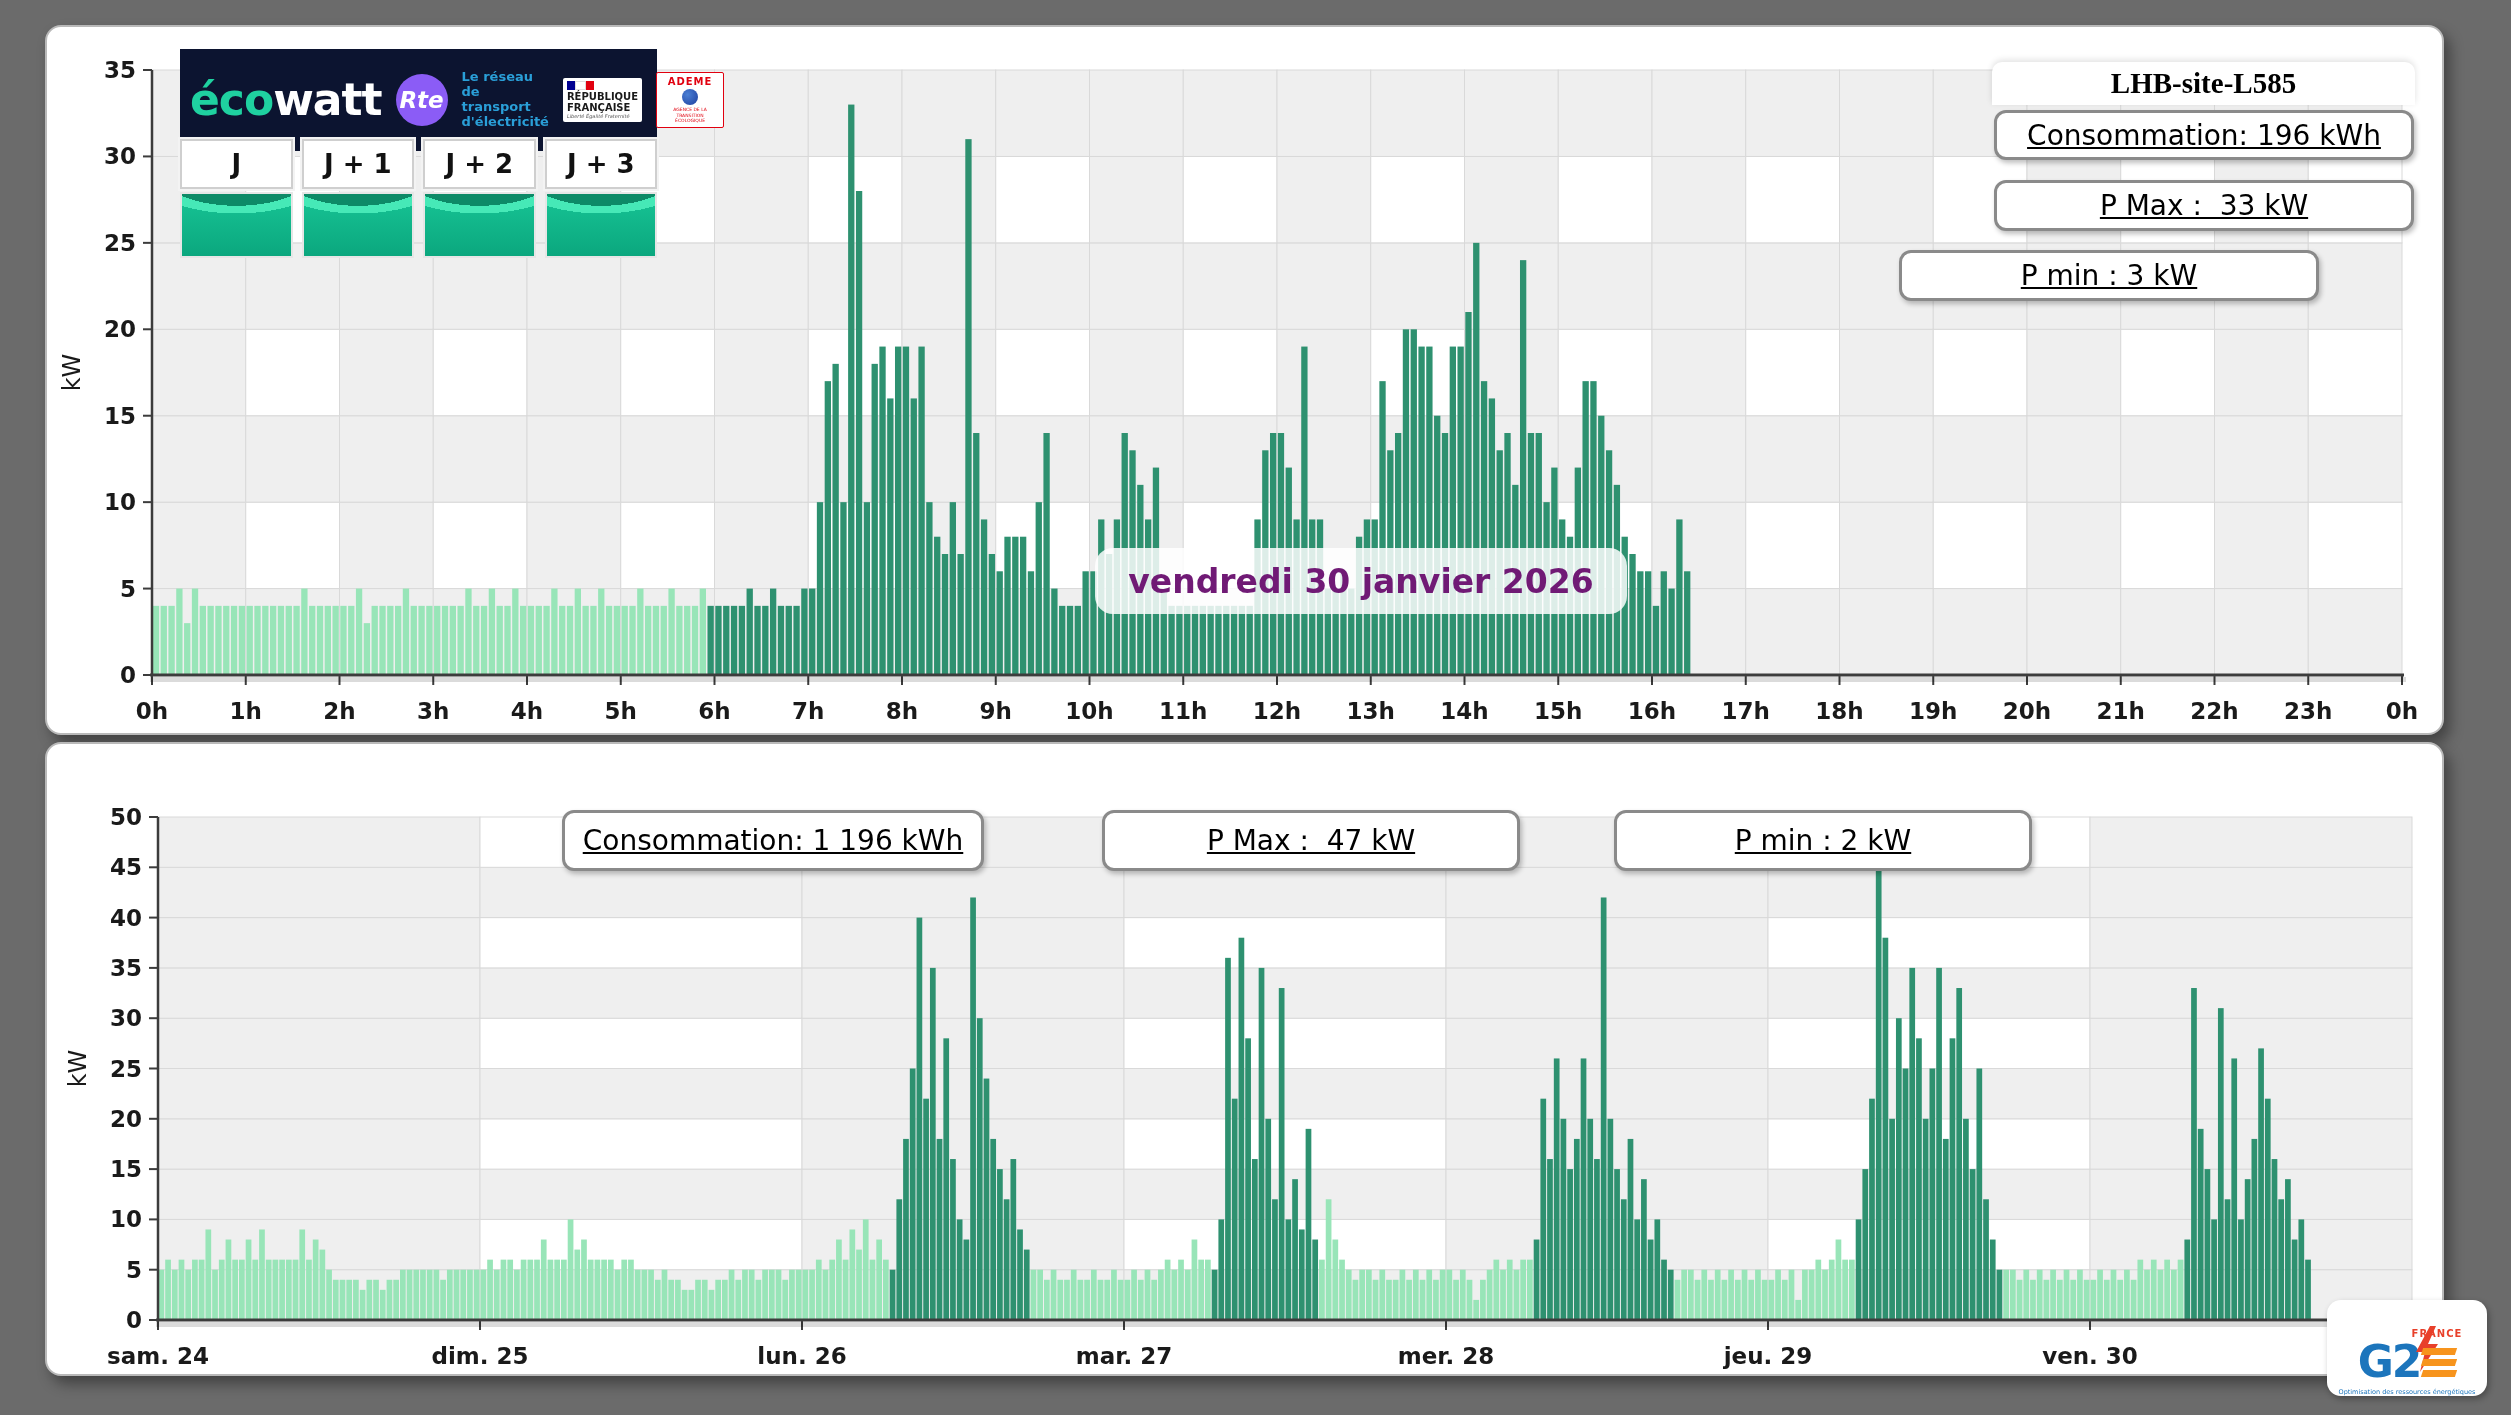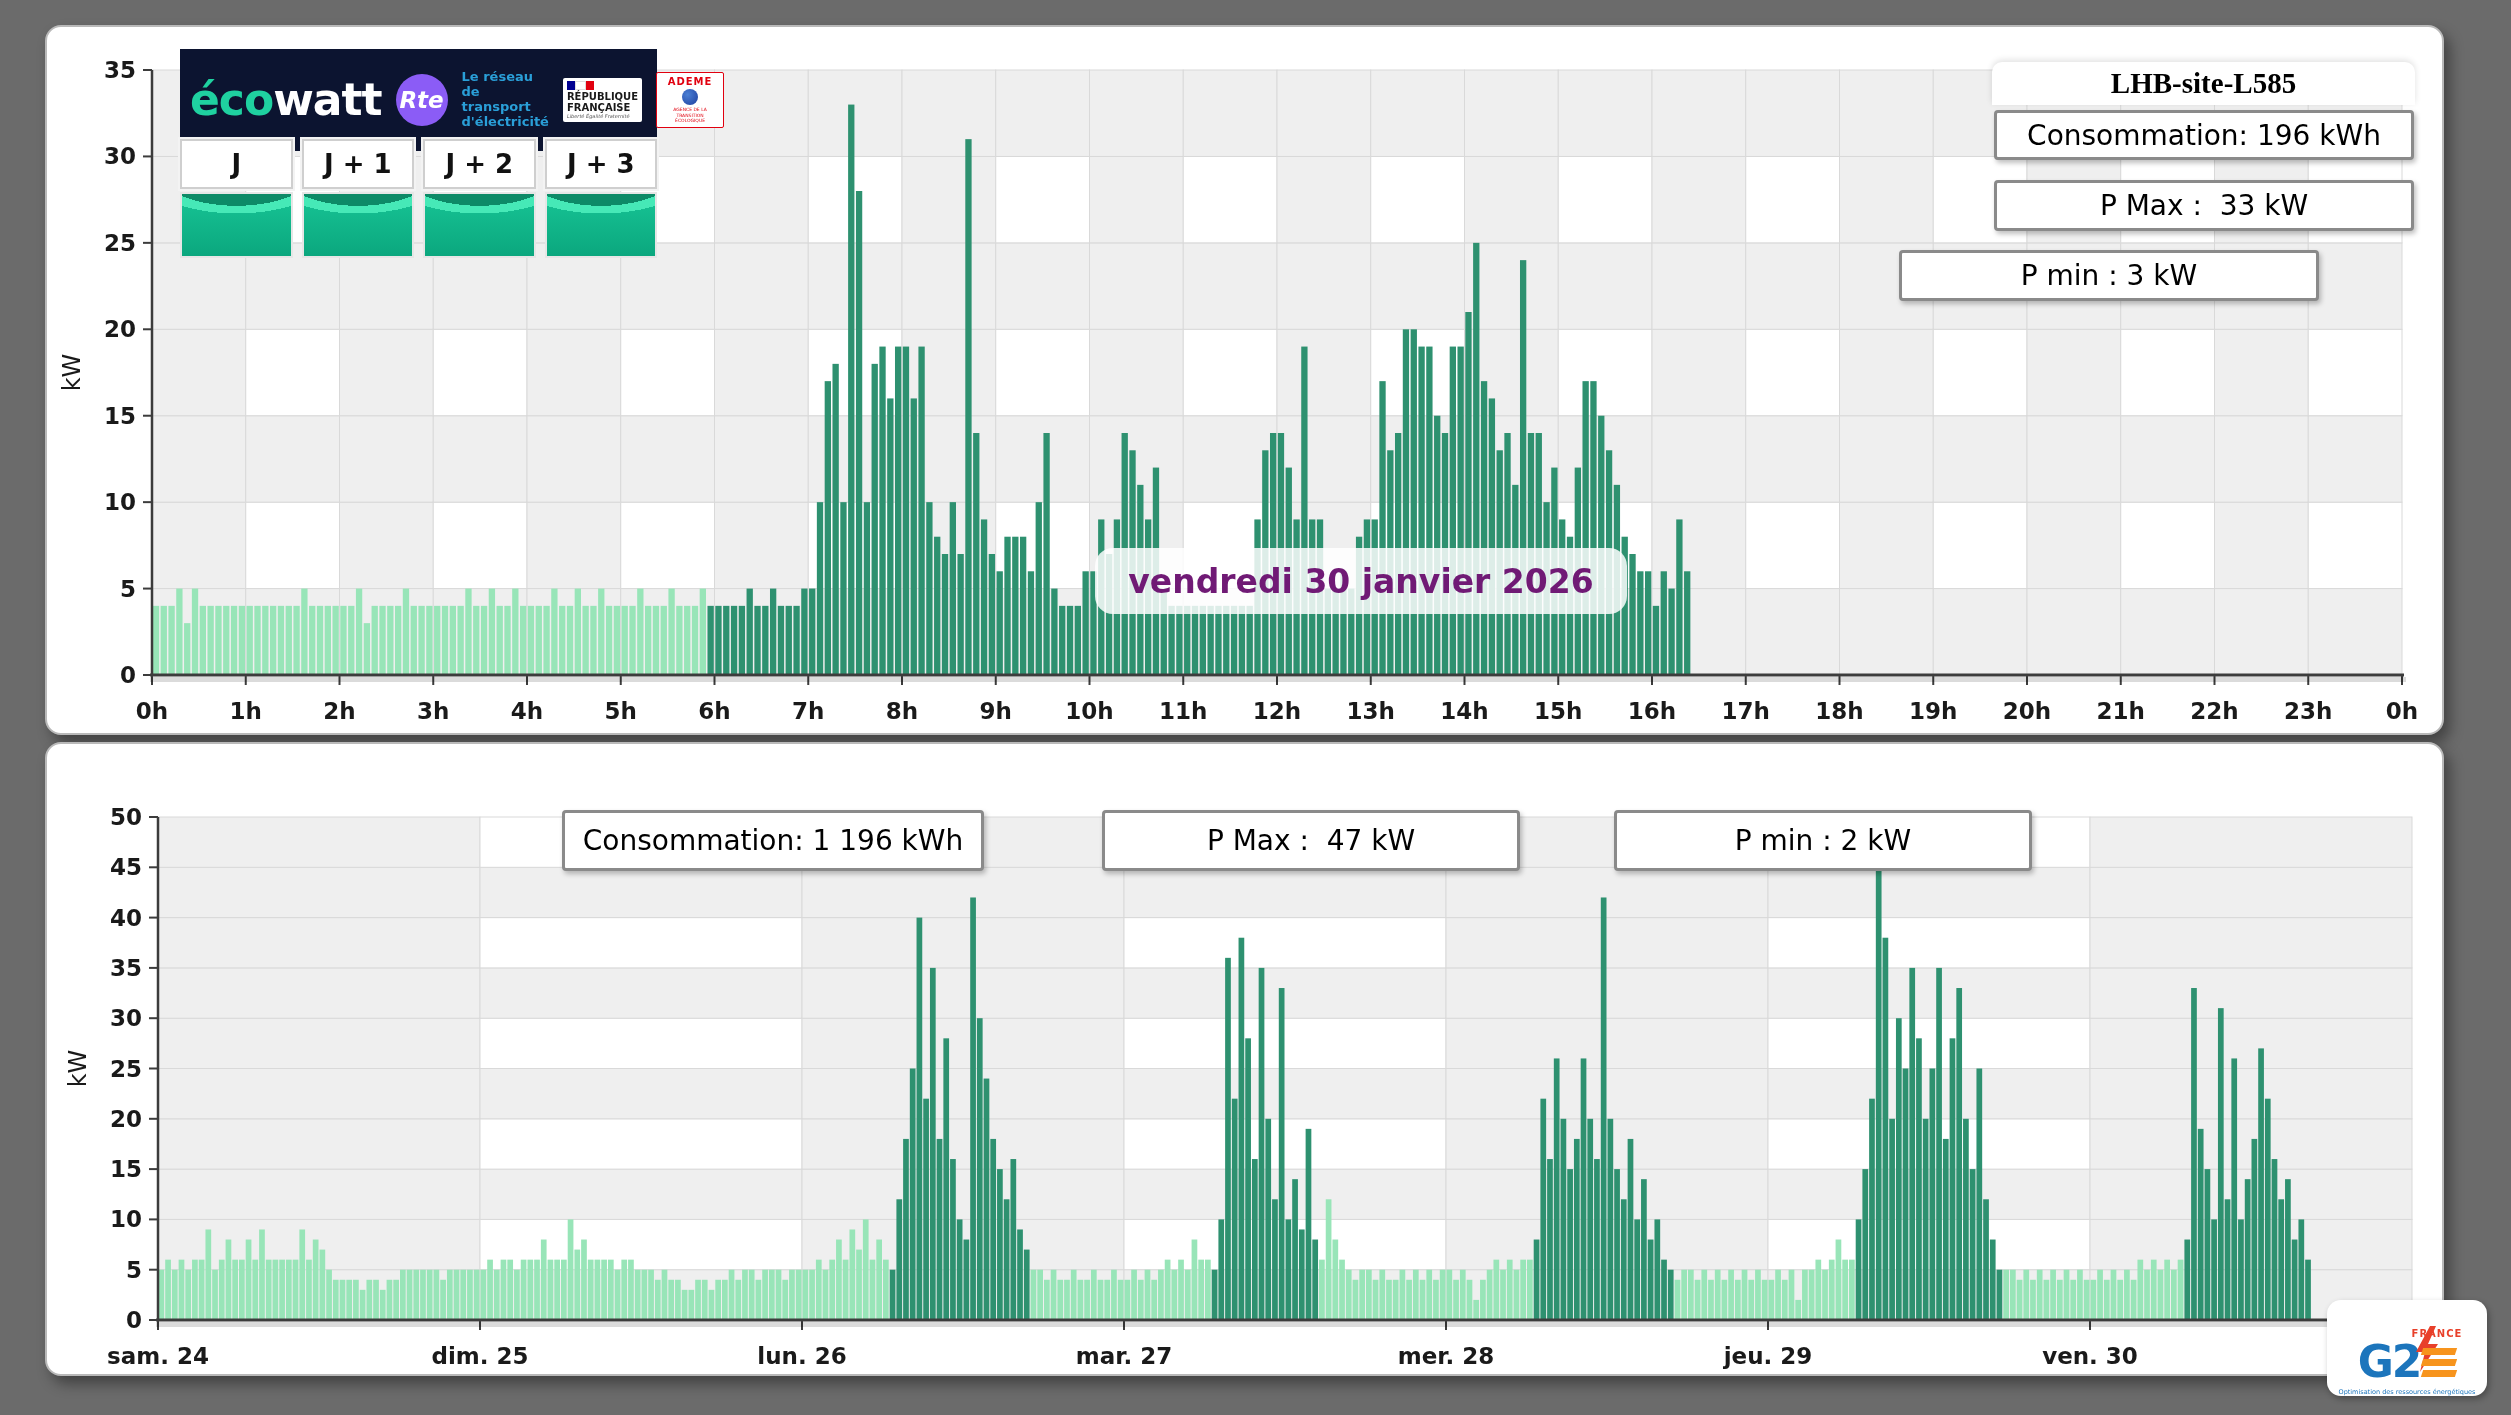--- a/index.html
+++ b/index.html
@@ -32,23 +32,23 @@
   
   .tabs{position:absolute;left:133px;top:112px;width:477px;display:flex;gap:9px;}
   .tab{flex:1;background:#fff;border:2px solid #cfcfcf;height:46px;display:flex;align-items:center;justify-content:center;
        font-size:26px;font-weight:700;color:#111;box-shadow:0 0 0 2px #f3f3f3;cursor:pointer;}
   .thumbs{position:absolute;left:133px;top:165px;width:477px;display:flex;gap:9px;}
   .thumb{flex:1;height:66px;border:2px solid #e6e6e6;box-sizing:border-box;cursor:pointer;
      background:radial-gradient(120% 95% at 50% -38%, #0d8a67 0 60%, #46e9b7 60% 73%, rgba(0,0,0,0) 73%),
                 linear-gradient(180deg,#17c495,#0ba77e);}
 
   
-  .badge{position:absolute;background:#fff;border:3px solid #8a8a8a;border-radius:4px;
+  .badge{position:absolute;background:#fff;border:3px solid #8a8a8a;border-radius:12px;
          display:flex;align-items:center;justify-content:center;font-size:28px;color:#000;
-         box-shadow:2px 3px 5px rgba(0,0,0,.25);}
+         box-shadow:2px 3px 5px rgba(0,0,0,.25);text-decoration:underline;}
   .site-badge{position:absolute;background:#fff;border-radius:10px 10px 0 0;display:flex;align-items:center;justify-content:center;
               font-size:29px;font-weight:700;color:#000;box-shadow:0 -2px 6px rgba(0,0,0,.12);font-family:Liberation Serif, serif;}
   .date-badge{position:absolute;background:rgba(255,255,255,.84);border-radius:18px;
               display:flex;align-items:center;justify-content:center;font-size:33px;font-weight:700;color:#701a75;margin-left:48px;}
 
   
   .g2e{position:absolute;left:2280px;top:556px;width:160px;height:96px;background:#fff;border-radius:14px;
        box-shadow:2px 3px 6px rgba(0,0,0,.3);display:flex;flex-direction:column;align-items:center;justify-content:flex-end;}
   .g2e-row{display:flex;align-items:center;position:relative;}
   .g2e-g2{font-size:44px;font-weight:800;color:#1c75bc;letter-spacing:-2px;line-height:1;}

